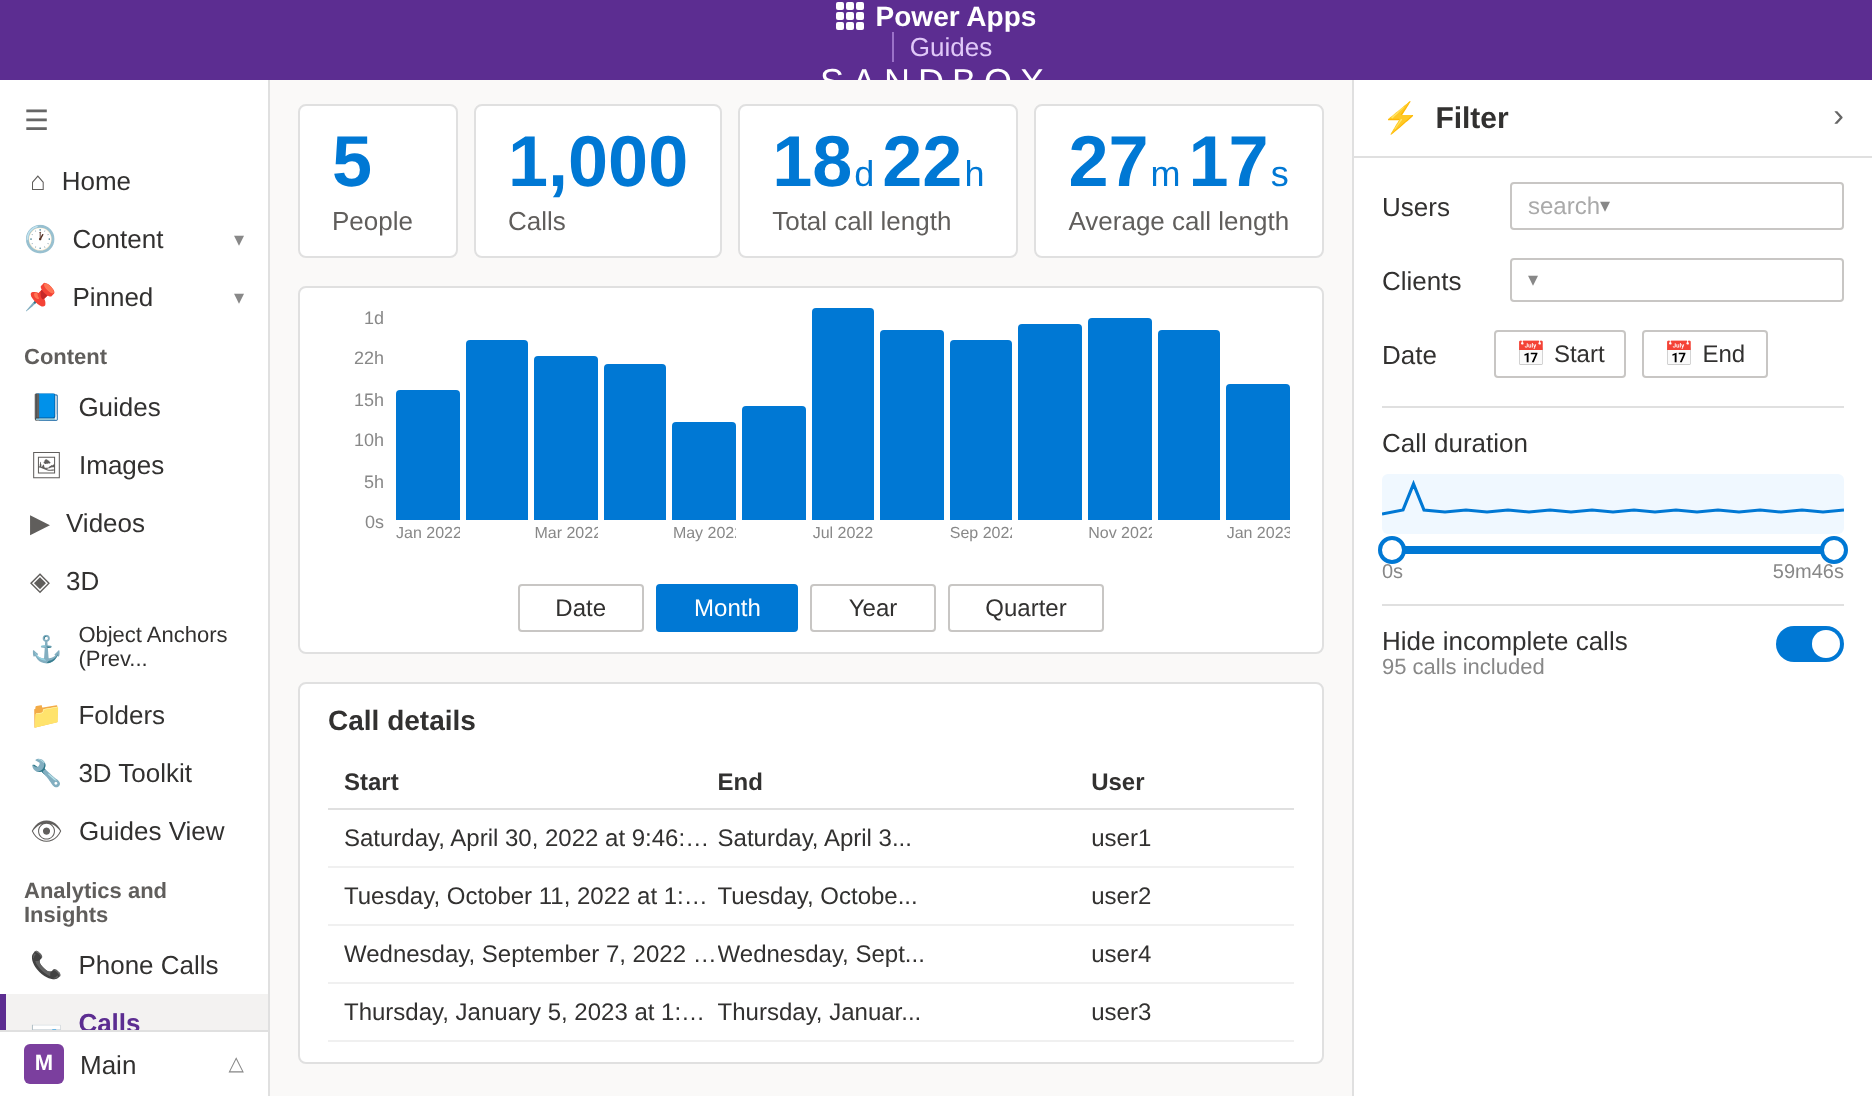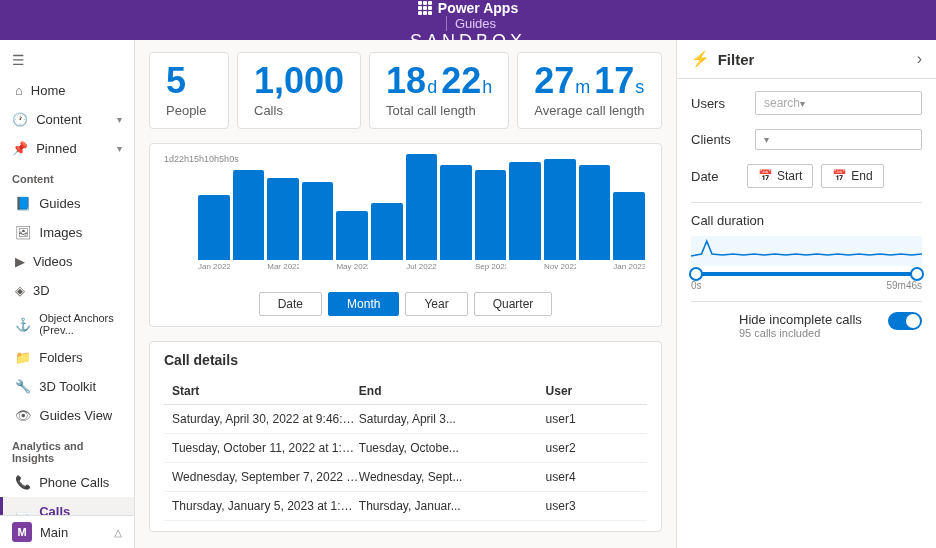--- a/index.html
+++ b/index.html
@@ -399,21 +399,20 @@
       justify-content: space-between;
       font-size: 10px;
       color: #888;
       margin-bottom: 10px;
     }
     .hide-incomplete-row {
       display: flex;
       align-items: flex-start;
       justify-content: space-between;
       margin-top: 8px;
-      margin-left: 48px;
     }
     .hide-incomplete-text .main { font-size: 13px; color: #323130; }
     .hide-incomplete-text .sub { font-size: 11px; color: #888; }
     .toggle {
       width: 34px;
       height: 18px;
       background: #c8c6c4;
       border-radius: 9px;
       position: relative;
       cursor: pointer;
@@ -564,21 +563,21 @@
           <span style="margin-left:4px;">17</span>
             <span class="unit">s</span>
         </div>
         <span class="label">Average call length</span>
       </div>
     </div>
 
     <div class="section-box">
 
       <div style="display:flex;height:130px;">
-        <div style="display:flex;flex-direction:row;justify-content:space-between;font-size:9px;color:#888;padding-bottom:18px;margin-right:4px;text-align:right;width:28px;">
+        <div style="display:flex;flex-direction:column;justify-content:space-between;font-size:9px;color:#888;padding-bottom:18px;margin-right:4px;text-align:right;width:28px;">
           <span>1d</span>
           <span>22h</span>
           <span>15h</span>
           <span>10h</span>
           <span>5h</span>
           <span>0s</span>
         </div>
         <div style="flex:1;display:flex;flex-direction:column;">
           <div id="bars-wrapper" style="display:flex;align-items:flex-end;gap:3px;height:106px;padding:0 2px;">
 

